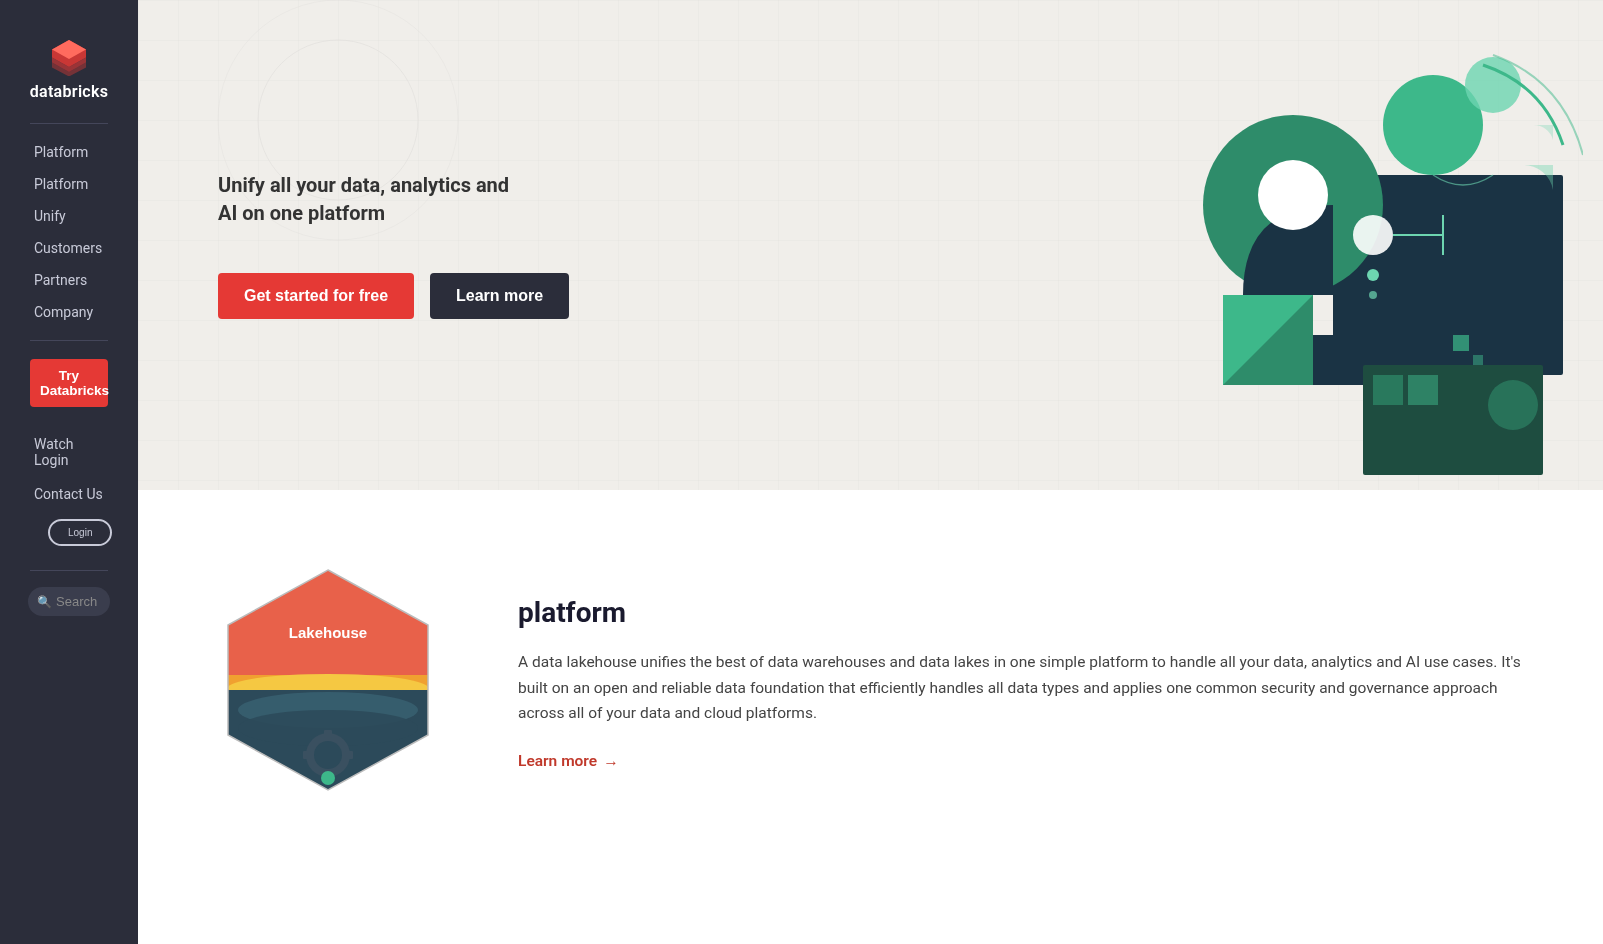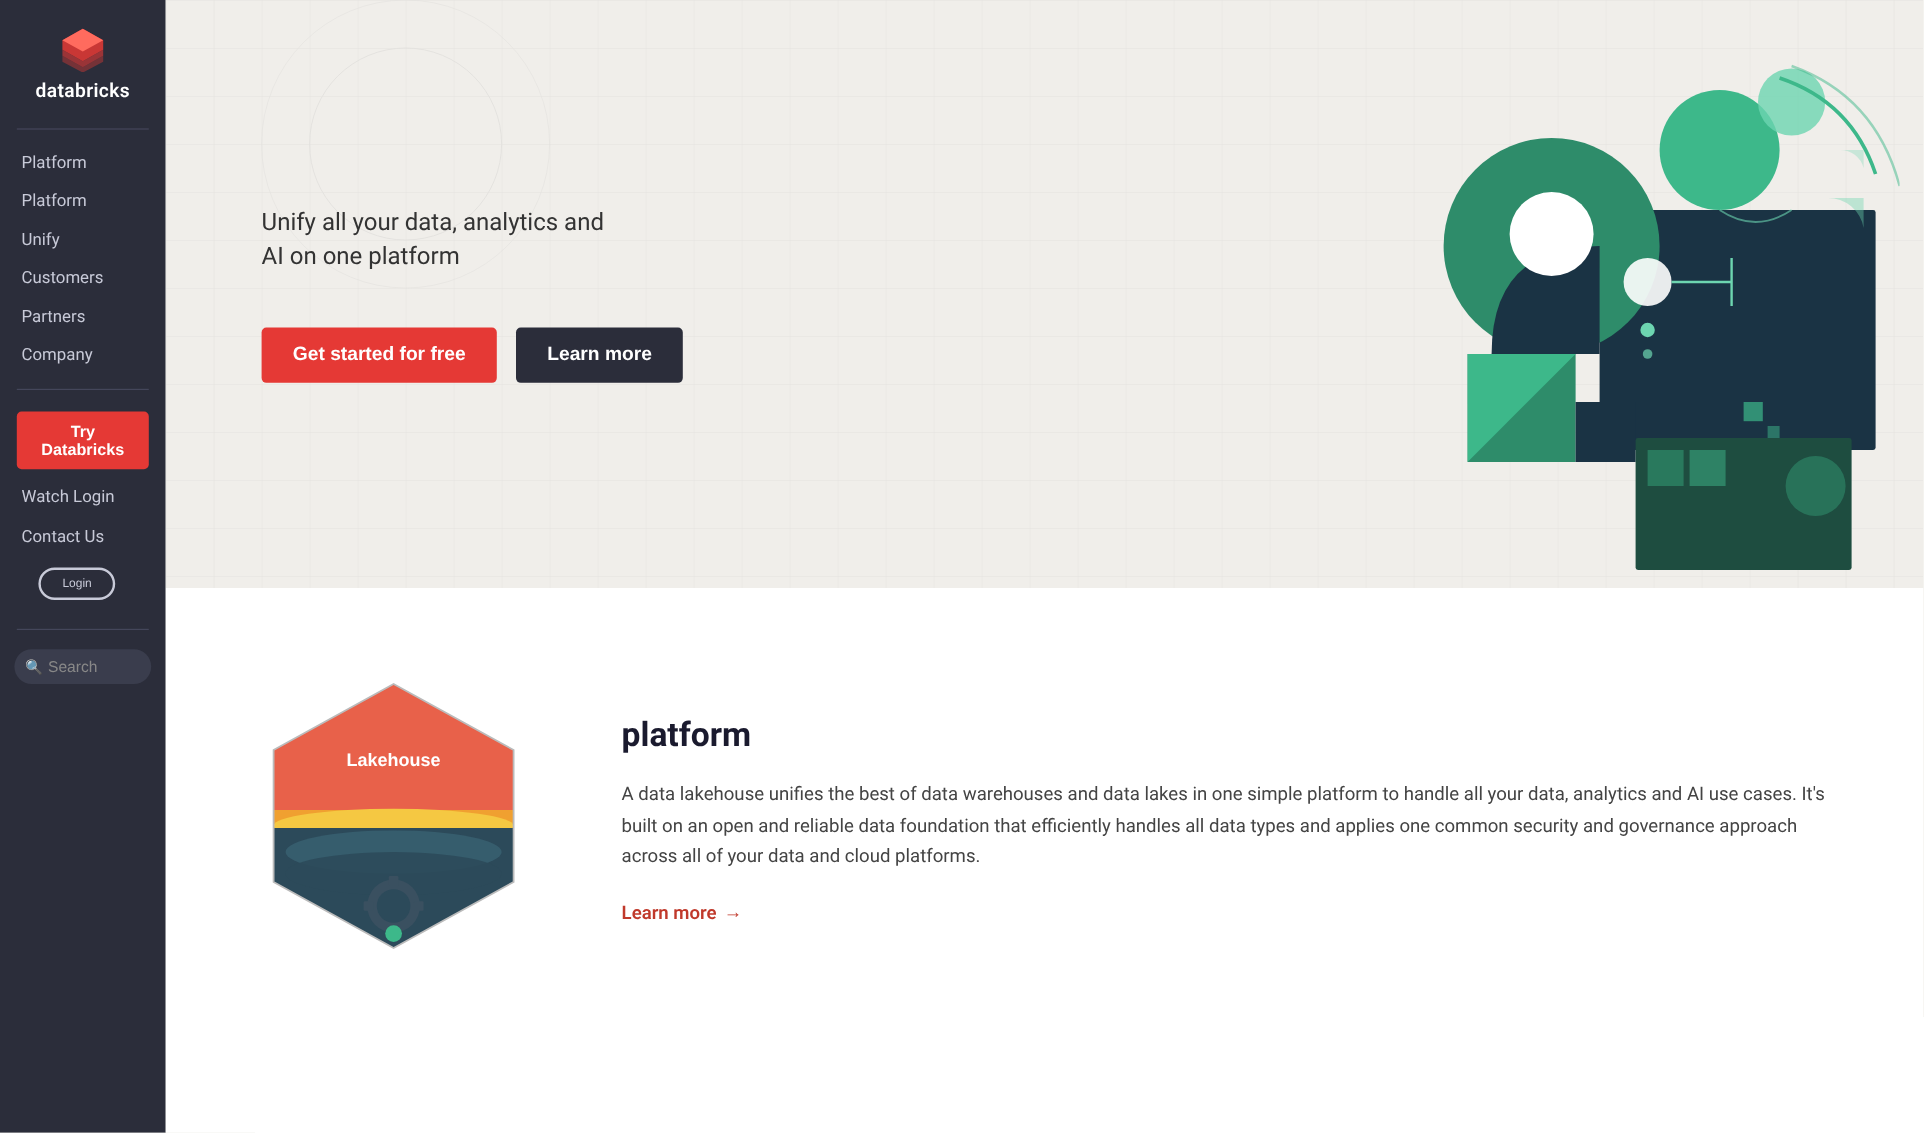--- a/index.html
+++ b/index.html
@@ -6,21 +6,21 @@
     body { font-family: -apple-system, BlinkMacSystemFont, 'Segoe UI', Roboto, sans-serif; display: flex; height: 944px; overflow: hidden; background: #f5f4f0; }
 
     
     #sidebar {
       width: 138px;
       min-width: 138px;
       background: #2b2d3a;
       color: #fff;
       display: flex;
       flex-direction: column;
-      padding: 0;
+      padding: 16px;
       height: 944px;
       overflow: hidden;
     }
     .sidebar-logo {
       display: flex;
       flex-direction: column;
       align-items: center;
       padding: 22px 0 18px 0;
     }
     .sidebar-logo-icon {
@@ -47,21 +47,21 @@
     .sidebar-nav-item {
       color: #c8cad8;
       font-size: 14px;
       padding: 8px 18px;
       cursor: pointer;
       text-decoration: none;
       display: block;
     }
 
     .sidebar-cta {
-      margin: 14px 14px 6px 14px;
+      margin: 14px 14px 20px 14px;
     }
     .sidebar-try-btn {
       background: #e53935;
       color: #fff;
       border: none;
       border-radius: 4px;
       padding: 9px 10px;
       font-size: 13.5px;
       font-weight: 600;
       width: 100%;
@@ -154,20 +154,21 @@
       margin-bottom: 22px;
     }
     .hero-title-green {
       color: #1e7c5a;
     }
     .hero-subtitle {
       font-size: 20px;
       color: #333;
       margin-bottom: 46px;
       line-height: 1.4;
+      font-weight: bold;
     }
     .hero-buttons {
       display: flex;
       gap: 16px;
       align-items: center;
     }
     .btn-primary {
       background: #e53935;
       color: #fff;
       border: none;

